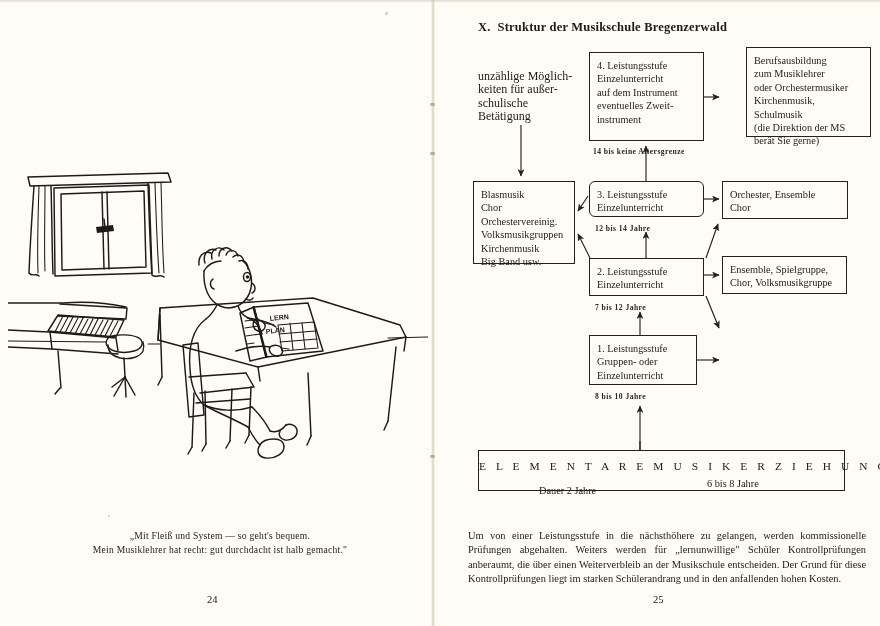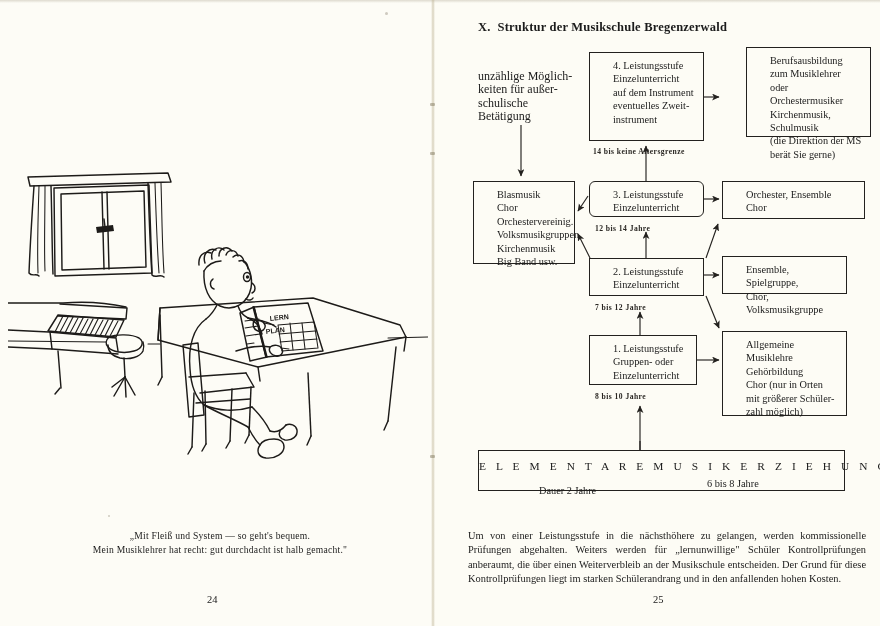--- a/index.html
+++ b/index.html
@@ -65,21 +65,21 @@
   }
   .heading .numeral { margin-right: 7px; }
 
   .dbox {
     position: absolute;
     box-sizing: border-box;
     border: 1.3px solid #23211e;
     background: transparent;
     font-size: 10.3px;
     line-height: 13.4px;
-    padding: 6px 7px 4px 23px;
+    padding: 6px 7px 4px 7px;
     white-space: pre-line;
   }
 
   .plain-text {
     position: absolute;
     font-size: 12px;
     line-height: 13.4px;
     white-space: pre-line;
   }
   .agelabel {
@@ -359,38 +359,33 @@
   <div class="dbox" style="left:473px; top:181px; width:102px; height:83px;">Blasmusik
 Chor
 Orchestervereinig.
 Volksmusikgruppen
 Kirchenmusik
 Big Band usw.</div>
 
   <div class="dbox" style="left:589px; top:181px; width:115px; height:36px;border-radius:6px;">3. Leistungsstufe
 Einzelunterricht</div>
 
-  <div class="dbox" style="left:722px; top:181px; width:143px; height:38px;">Orchester, Ensemble
+  <div class="dbox" style="left:722px; top:181px; width:126px; height:38px;">Orchester, Ensemble
 Chor</div>
 
   <div class="dbox" style="left:589px; top:258px; width:115px; height:38px;">2. Leistungsstufe
 Einzelunterricht</div>
 
   <div class="dbox" style="left:722px; top:256px; width:125px; height:38px;">Ensemble, Spielgruppe,
 Chor, Volksmusikgruppe</div>
 
   <div class="dbox" style="left:589px; top:335px; width:108px; height:50px;">1. Leistungsstufe
 Gruppen- oder
 Einzelunterricht</div>
 
-  <div class="dbox" style="left:722px; top:331px; width:125px; height:85px;">Allgemeine Musiklehre
-Gehörbildung
-Chor (nur in Orten
-mit größerer Schüler-
-zahl möglich)</div>
 
   <div class="agelabel" style="left:593px; top:147px;">14 bis keine Altersgrenze</div>
   <div class="agelabel" style="left:595px; top:224px;">12 bis 14 Jahre</div>
   <div class="agelabel" style="left:595px; top:303px;">7 bis 12 Jahre</div>
   <div class="agelabel" style="left:595px; top:392px;">8 bis 10 Jahre</div>
 
   <div class="elem-box" style="left:478px; top:450px; width:367px; height:41px;">
     <div class="elem-title">E L E M E N T A R E    M U S I K E R Z I E H U N G</div>
     <div class="elem-sub-left">Dauer  2 Jahre</div>
     <div class="elem-sub-right">6 bis 8 Jahre</div>

